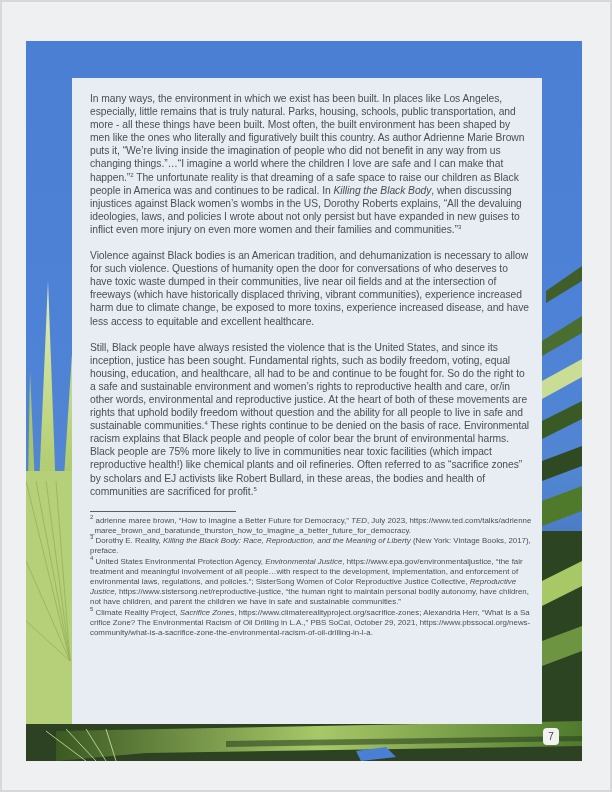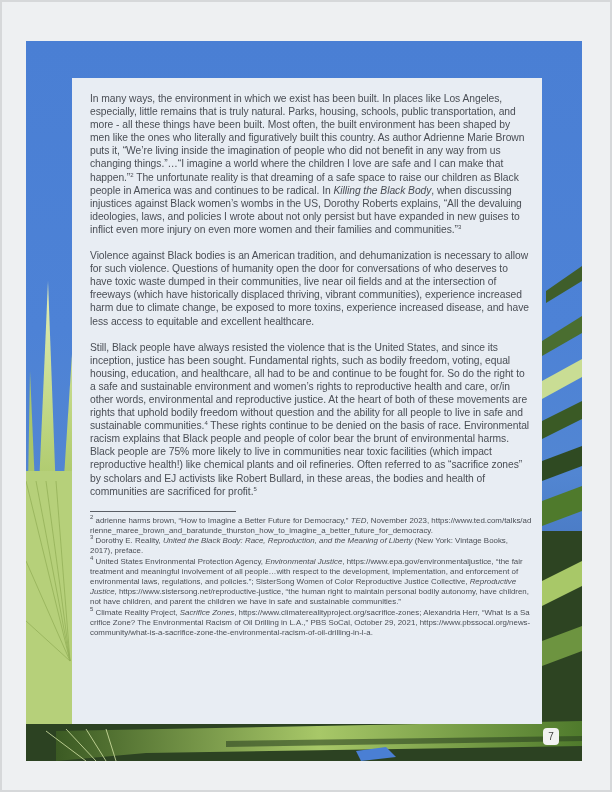--- a/index.html
+++ b/index.html
@@ -121,22 +121,22 @@
   <div class="card">
     <p class="para"><span>In many ways, the environment in which we exist has been built. In places like Los Angeles, especially, little remains that is truly natural. Parks, housing, schools, public transportation, and more - all these things have been built. Most often, the built environment has been shaped by men like the ones who literally and figuratively built this country. As author Adrienne Marie Brown puts it, “We’re living inside the imagination of people who did not benefit in any way from us changing things.”…“I imagine a world where the children I love are safe and I can make that happen.”</span><sup>2</sup><span> The unfortunate reality is that dreaming of a safe space to raise our children as Black people in America was and continues to be radical. In </span><i>Killing the Black Body</i><span>, when discussing injustices against Black women’s wombs in the US, Dorothy Roberts explains, “All the devaluing ideologies, laws, and policies I wrote about not only persist but have expanded in new guises to inflict even more injury on even more women and their families and communities.”</span><sup>3</sup></p>
 
     <p class="para">Violence against Black bodies is an American tradition, and dehumanization is necessary to allow for such violence. Questions of humanity open the door for conversations of who deserves to have toxic waste dumped in their communities, live near oil fields and at the intersection of freeways (which have historically displaced thriving, vibrant communities), experience increased harm due to climate change, be exposed to more toxins, experience increased disease, and have less access to equitable and excellent healthcare.</p>
 
     <p class="para"><span>Still, Black people have always resisted the violence that is the United States, and since its inception, justice has been sought. Fundamental rights, such as bodily freedom, voting, equal housing, education, and healthcare, all had to be and continue to be fought for. So do the right to a safe and sustainable environment and women’s rights to reproductive health and care, or/in other words, environmental and reproductive justice.  At the heart of both of these movements are rights that uphold bodily freedom without question and the ability for all people to live in safe and sustainable communities.</span><sup>4</sup><span> These rights continue to be denied on the basis of race. Environmental racism explains that Black people and people of color bear the brunt of environmental harms. Black people are 75% more likely to live in communities near toxic facilities (which impact reproductive health!) like chemical plants and oil refineries. Often referred to as “sacrifice zones” by scholars and EJ activists like Robert Bullard,  in these areas, the bodies and health of communities are sacrificed for profit.</span><sup>5</sup></p>
 
     <div class="rule"></div>
 
     <div class="footnotes">
-      <div class="fn url"><sup>2</sup><span> adrienne harms brown, “How to Imagine a Better Future for Democracy,” </span><i>TED</i><span>, November 2023, https://www.ted.com/talks/adrienne_maree_brown_and_baratunde_thurston_how_to_imagine_a_better_future_for_democracy.</span></div>
-      <div class="fn"><sup>3</sup><span> Dorothy E. Reality, </span><i>United the Black Body: Race, Reproduction, and the Meaning of Liberty</i><span> (New York: Vintage Books, 2017), preface.</span></div>
+      <div class="fn url"><sup>2</sup><span> adrienne maree brown, “How to Imagine a Better Future for Democracy,” </span><i>TED</i><span>, July 2023, https://www.ted.com/talks/adrienne_maree_brown_and_baratunde_thurston_how_to_imagine_a_better_future_for_democracy.</span></div>
+      <div class="fn"><sup>3</sup><span> Dorothy E. Reality, </span><i>Killing the Black Body: Race, Reproduction, and the Meaning of Liberty</i><span> (New York: Vintage Books, 2017), preface.</span></div>
       <div class="fn"><sup>4</sup><span> United States Environmental Protection Agency, </span><i>Environmental Justice</i><span>, https://www.epa.gov/environmentaljustice, “the fair treatment and meaningful involvement of all people…with respect to the development, implementation, and enforcement of environmental laws, regulations, and policies.”; SisterSong Women of Color Reproductive Justice Collective, </span><i>Reproductive Justice</i><span>, https://www.sistersong.net/reproductive-justice, “the human right to maintain personal bodily autonomy, have children, not have children, and parent the children we have in safe and sustainable communities.”</span></div>
       <div class="fn url"><sup>5</sup><span> Climate Reality Project, </span><i>Sacrifice Zones</i><span>, https://www.climaterealityproject.org/sacrifice-zones; Alexandria Herr, “What Is a Sacrifice Zone? The Environmental Racism of Oil Drilling in L.A.,” PBS SoCal, October 29, 2021, https://www.pbssocal.org/news-community/what-is-a-sacrifice-zone-the-environmental-racism-of-oil-drilling-in-l-a.</span></div>
     </div>
   </div>
 
   <div class="page-num">7</div>
   <div class="scan-border"></div>
 </div>
 
 </body></html>

